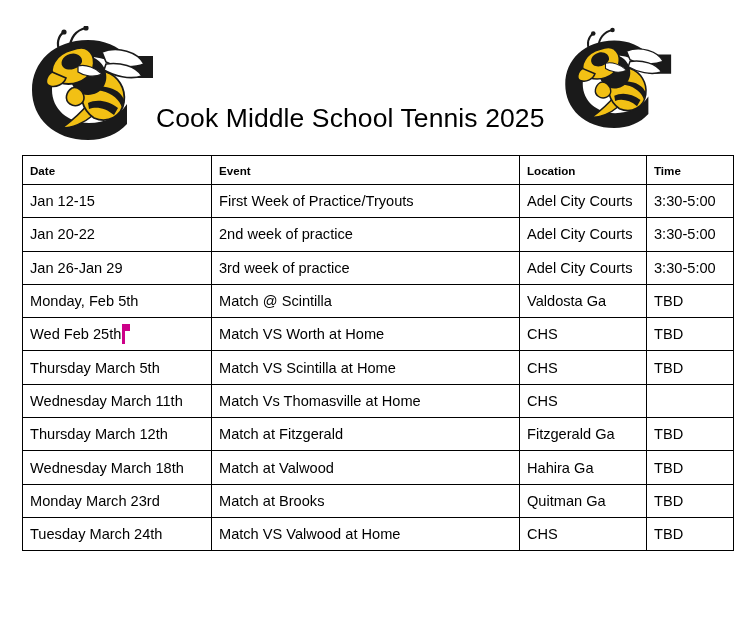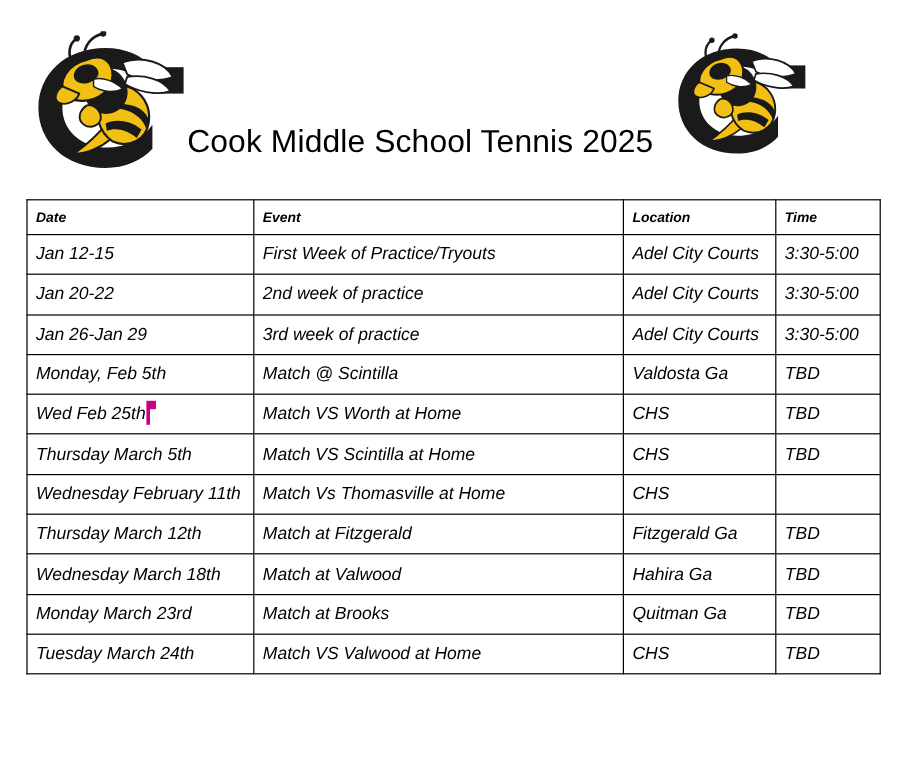--- a/index.html
+++ b/index.html
@@ -39,23 +39,22 @@
     font-weight: 400;
     letter-spacing: 0.1px;
     color: #000;
     white-space: nowrap;
   }
 
   
   #schedule-wrap {
     position: absolute;
     left: 22px;
-    top: 166px;
+    top: 155px;
     width: 711px;
-    font-style: italic;
   }
   table#schedule-table {
     border-collapse: collapse;
     width: 711px;
     table-layout: fixed;
   }
   table#schedule-table th,
   table#schedule-table td {
     border: 1px solid #000000;
     padding: 0 7px;
@@ -232,21 +231,21 @@
           <td><span>CHS</span></td>
           <td><span>TBD</span></td>
         </tr>
         <tr>
           <td><span>Thursday March 5th</span></td>
           <td><span>Match VS Scintilla at Home</span></td>
           <td><span>CHS</span></td>
           <td><span>TBD</span></td>
         </tr>
         <tr>
-          <td><span>Wednesday February 11th</span></td>
+          <td><span>Wednesday March 11th</span></td>
           <td><span>Match Vs Thomasville at Home</span></td>
           <td><span>CHS</span></td>
           <td></td>
         </tr>
         <tr>
           <td><span>Thursday March 12th</span></td>
           <td><span>Match at Fitzgerald</span></td>
           <td><span>Fitzgerald Ga</span></td>
           <td><span>TBD</span></td>
         </tr>

